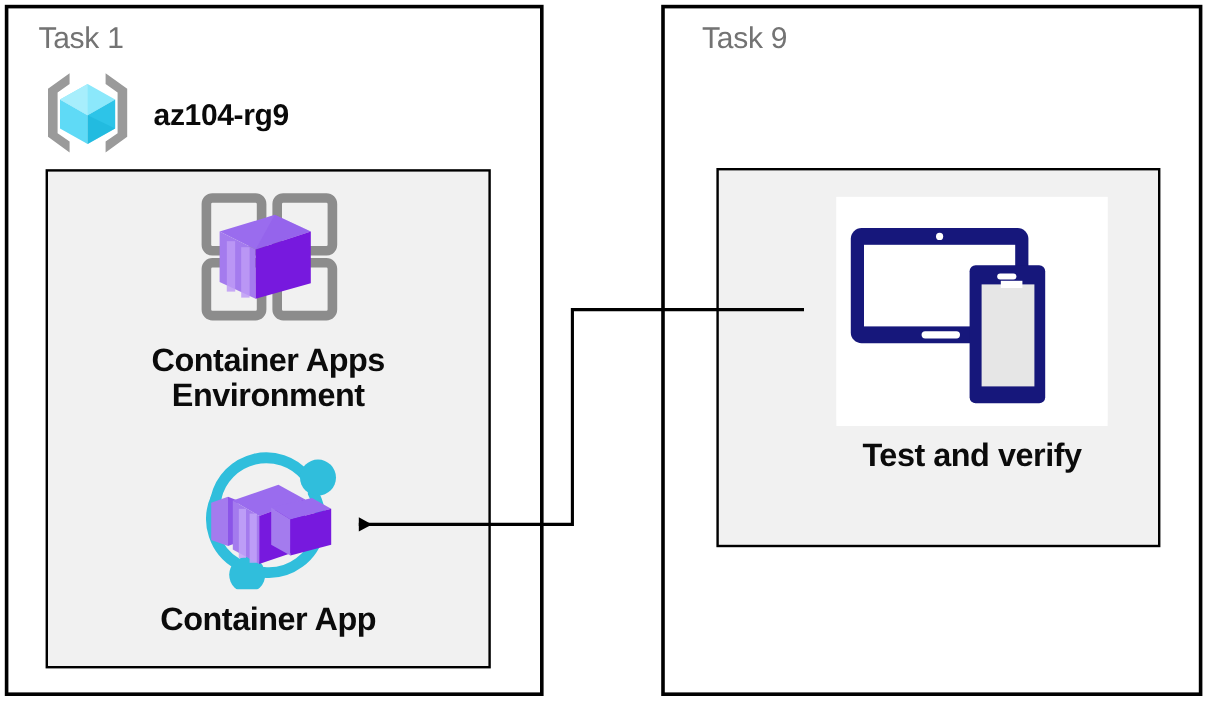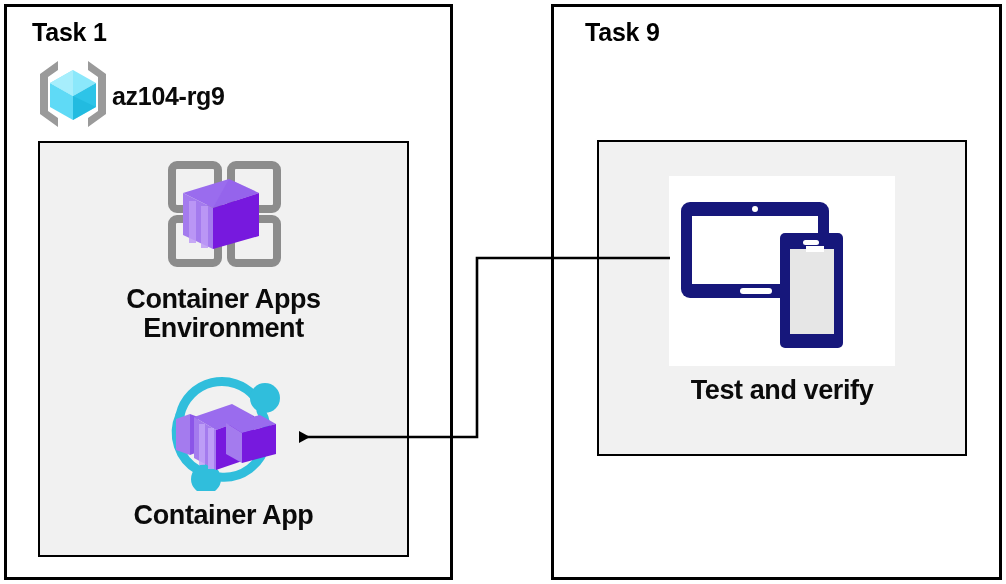--- a/index.html
+++ b/index.html
@@ -25,36 +25,36 @@
     background: #ffffff;
     border: 3px solid #000000;
     box-sizing: border-box;
   }
   #task1-panel { left: 4px;   top: 4px; width: 449px; height: 576px; }
   #task2-panel { left: 551px; top: 4px; width: 451px; height: 576px; }
 
   .task-title {
     position: absolute;
     font-size: 25px;
-    font-weight: bold;
-    color: #000000;
+    font-weight: normal;
+    color: #737373;
     letter-spacing: -0.2px;
     white-space: nowrap;
   }
   #task1-title { left: 32px;  top: 18px; }
   #task2-title { left: 585px; top: 18px; }
 
   
   #resource-group-row {
     position: absolute;
     left: 34px;
     top: 58px;
     display: flex;
     align-items: center;
-    gap: 0;
+    gap: 16px;
   }
   #resource-group-name {
     font-size: 25px;
     font-weight: bold;
     color: #0a0a0a;
     letter-spacing: -0.3px;
     white-space: nowrap;
   }
 
   
@@ -71,21 +71,21 @@
   .resource-block {
     position: absolute;
     display: flex;
     flex-direction: column;
     align-items: center;
     width: 100%;
     left: 0;
   }
   #cae-block { top: 10px; }
   #ca-block  { top: 230px; }
-  #test-block { top: 34px; }
+  #test-block { top: 22px; margin-left: 28px; }
 
   .resource-label {
     margin-top: 6px;
     font-size: 27px;
     font-weight: bold;
     color: #0b0b0b;
     text-align: center;
     line-height: 1.08;
     letter-spacing: -0.4px;
   }

